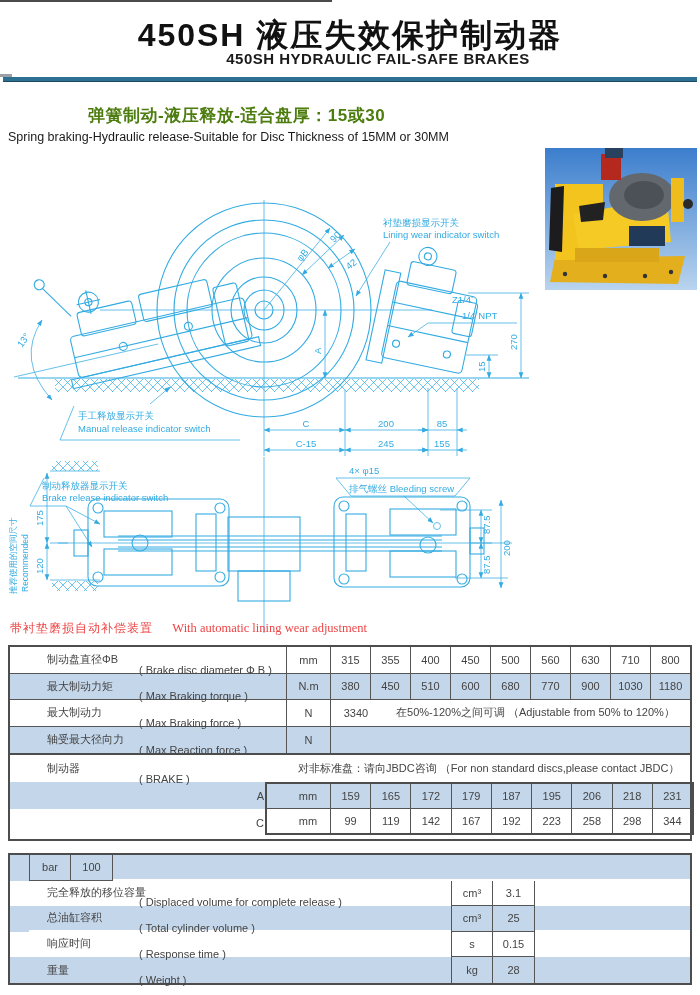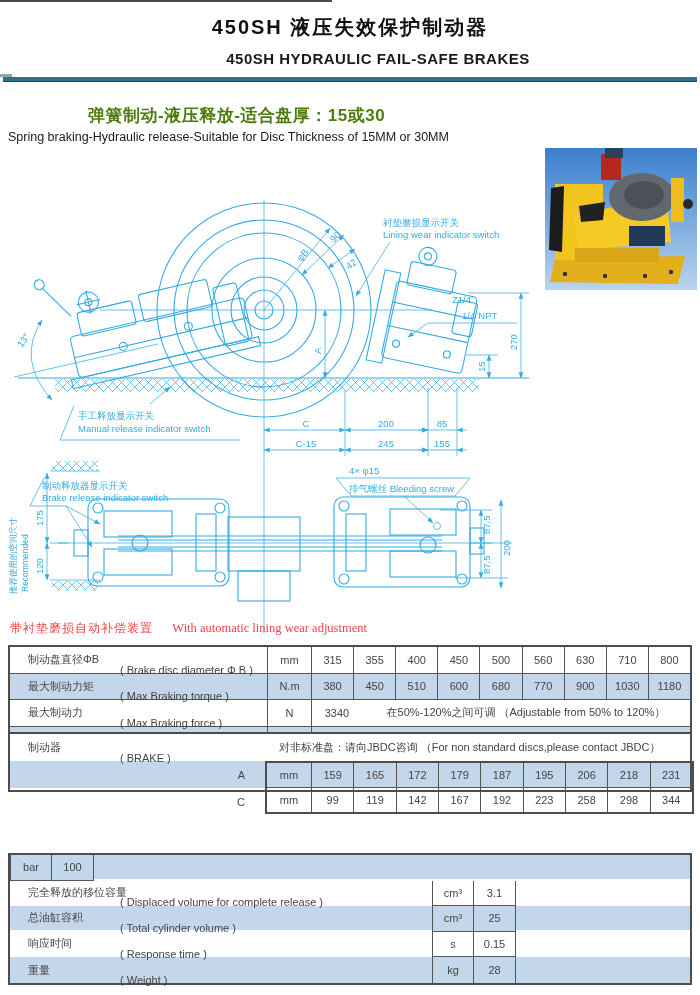--- a/index.html
+++ b/index.html
@@ -1,20 +1,20 @@
 <!DOCTYPE html>
 <html><head>
 <meta charset="utf-8">
 <style>
   html,body{margin:0;padding:0;background:#e8e8e8;}
   .page{position:relative;width:700px;height:995px;background:#ffffff;overflow:hidden;
         font-family:"Liberation Sans",sans-serif;color:#333;}
   
   .top-line{position:absolute;left:0;top:0;width:332px;height:2px;background:#2b2b2b;opacity:.85;}
-  .title-cn{position:absolute;left:0;top:14px;width:100%;text-align:center;font-size:20px;
+  .title-cn{position:absolute;left:0;top:14px;width:100%;text-align:center;font-size:32px;
             font-weight:bold;letter-spacing:2px;color:#111;}
   .title-en{position:absolute;left:0;top:50px;width:100%;text-align:center;font-size:15px;
             font-weight:bold;letter-spacing:.5px;color:#1a1a1a;margin-left:28px;}
   .divider{position:absolute;left:3px;top:77px;width:694px;height:4px;background:#2d7092;
            border-bottom:1px solid #1c4a63;}
   .divider-nub{position:absolute;left:0;top:74px;width:12px;height:3px;background:#9aa0a6;}
   .subtitle-cn{position:absolute;left:88px;top:104px;font-size:17px;font-weight:bold;color:#4d7c0f;letter-spacing:.5px;}
   .subtitle-en{position:absolute;left:8px;top:130px;font-size:12.5px;color:#1a1a1a;}
   
   .photo{position:absolute;left:545px;top:148px;width:152px;height:142px;z-index:2;}
@@ -25,35 +25,35 @@
   .drawing text{fill:#33abe2;stroke:none;font-family:"Liberation Sans",sans-serif;font-size:9.5px;}
   .drawing .mid{text-anchor:middle;}
   .drawing .sm{font-size:8.5px;}
   
   .feature{position:absolute;left:10px;top:620px;font-size:12px;color:#ef4444;z-index:2;}
   .feature .cn{letter-spacing:1px;}
   .feature .en{font-family:"Liberation Serif","DejaVu Serif",serif;font-size:12.5px;margin-left:16px;}
   
   .tbl{position:absolute;left:8px;width:684px;border:2px solid #4d4d4d;box-sizing:border-box;
        background:#fff;z-index:2;font-size:11px;color:#444;}
-  .row{display:flex;align-items:stretch;box-sizing:border-box;}
+  .row{display:flex;align-items:stretch;box-sizing:border-box;padding-left:19px;}
   .bb{border-bottom:1px solid #555;}
   .blue{background:#c4d6ea;}
   .cell{display:flex;align-items:center;justify-content:center;box-sizing:border-box;}
   .lab{flex:0 0 257px;position:relative;display:flex;align-items:center;padding-left:18px;box-sizing:border-box;}
   .lab .en{position:absolute;left:110px;white-space:nowrap;margin-top:20px;}
   .unit{flex:0 0 45px;border-left:1px solid #555;border-right:1px solid #555;}
   .val{flex:1;border-right:1px solid #555;}
   .val:last-child{border-right:none;}
   .val3340{flex:0 0 50px;}
   .note{flex:1;justify-content:center;}
   .note-left{flex:1;justify-content:flex-start;padding-left:12px;}
   .spec .row{height:26.5px;}
   
-  .brakesec{top:732px;height:60px;position:absolute;}
+  .brakesec{top:753px;height:88px;position:absolute;}
   .brakesec .row{height:27px;}
   .ac-band{height:27px;}
   .ac-label{flex:0 0 245px;justify-content:flex-end;padding-right:10px;}
   .subtbl{position:absolute;left:255px;top:27px;width:429px;height:53px;border:2px solid #4d4d4d;
           box-sizing:border-box;background:transparent;}
   .subtbl .row{height:24.5px;}
   .subtbl .unit{flex:0 0 45px;border-left:none;}
   
   .hyd .row{height:25.6px;}
   .hyd .lab{flex:0 0 422px;}

